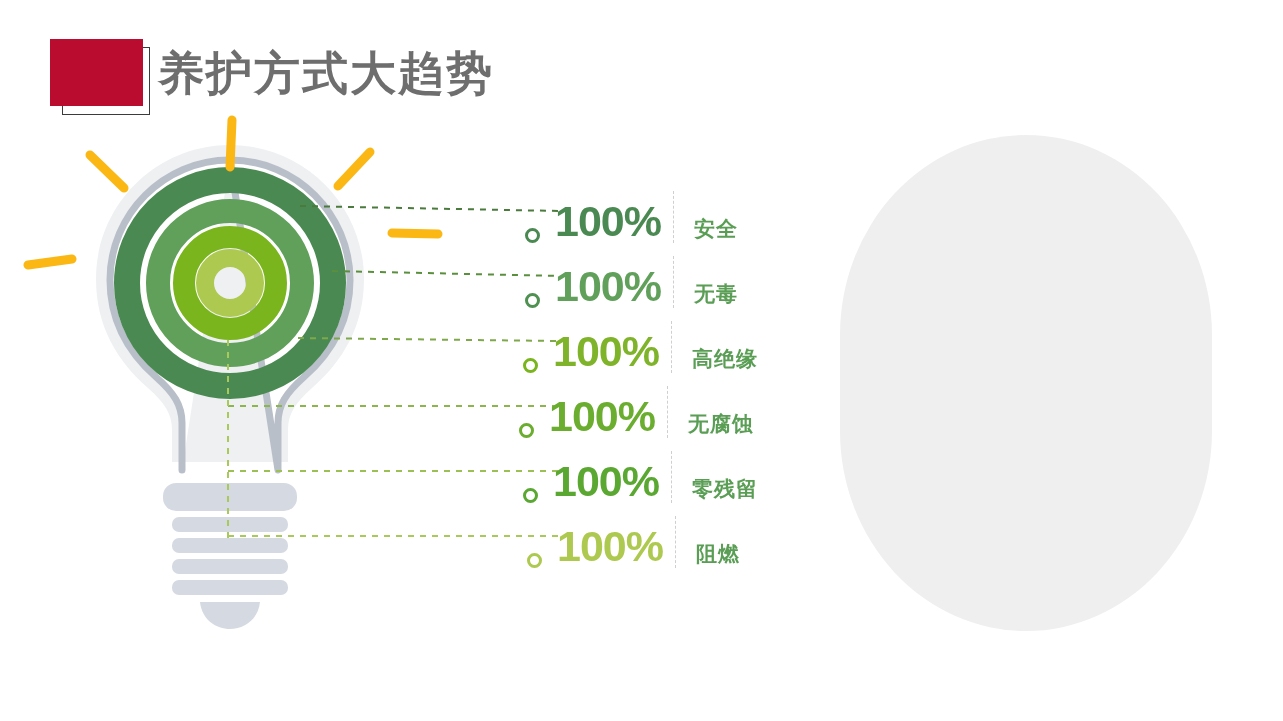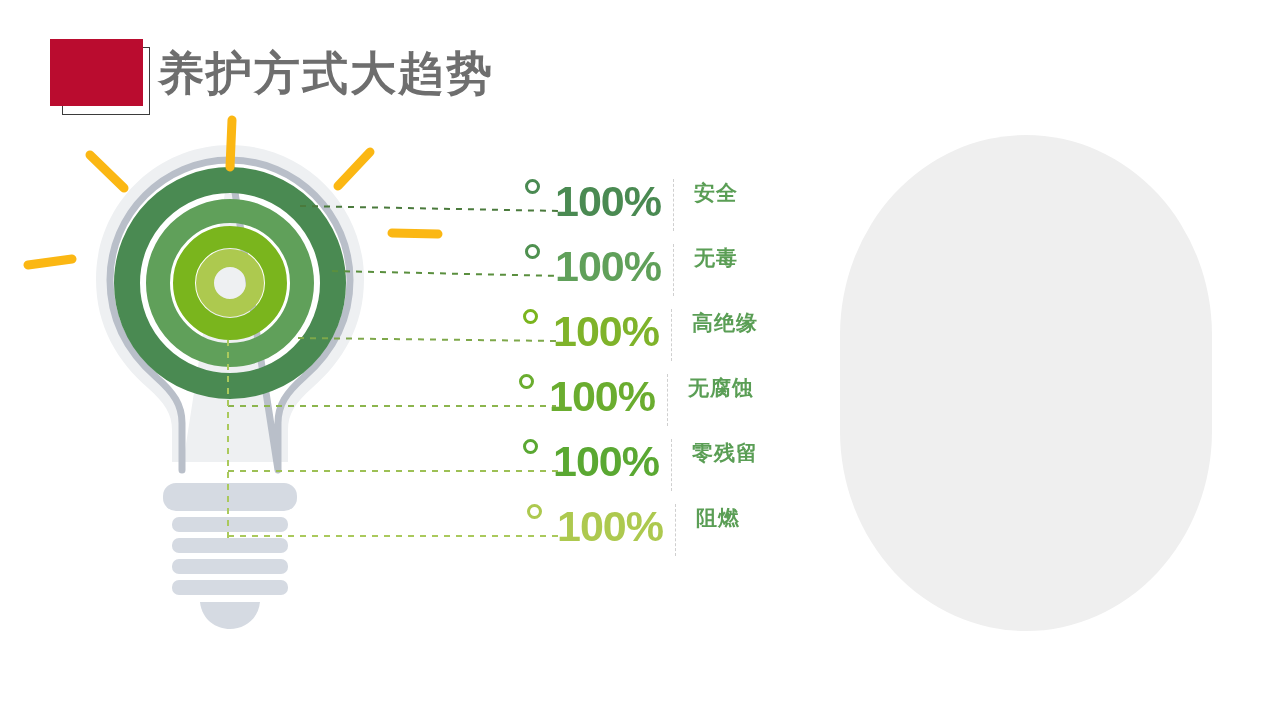--- a/index.html
+++ b/index.html
@@ -49,21 +49,21 @@
     z-index:3;
     font-family:"DejaVu Sans","Liberation Sans",sans-serif;
   }
 
   
   .bulb-wrap{position:absolute;left:0;top:0;width:560px;height:640px;z-index:2;}
 
   
   .stats{position:absolute;left:0;top:0;width:860px;height:640px;z-index:4;}
   .stat-row{
-    position:absolute;left:525px;height:64px;display:flex;align-items:flex-start;
+    position:absolute;left:525px;height:64px;display:flex;align-items:flex-end;
   }
   .stat-dot{
     width:15px;height:15px;border-radius:50%;
     border:3px solid #4a8a52;background:#ffffff;box-sizing:border-box;
     flex:0 0 auto;
   }
   .stat-pct{
     margin-left:15px;
     font-size:43px;font-weight:bold;letter-spacing:-1px;
     line-height:44px;white-space:nowrap;

